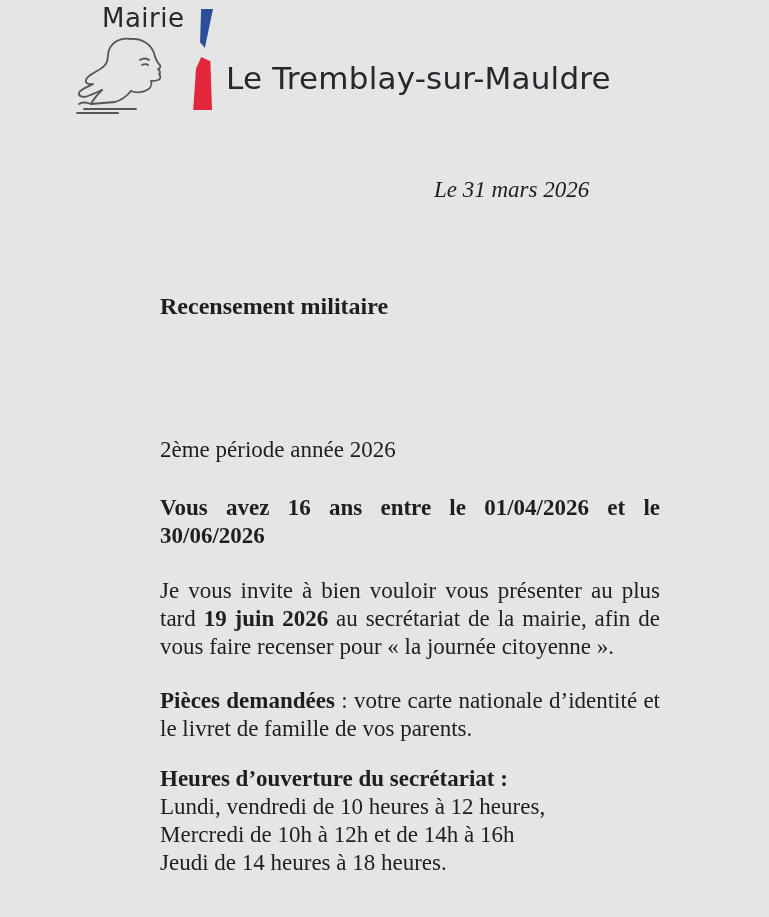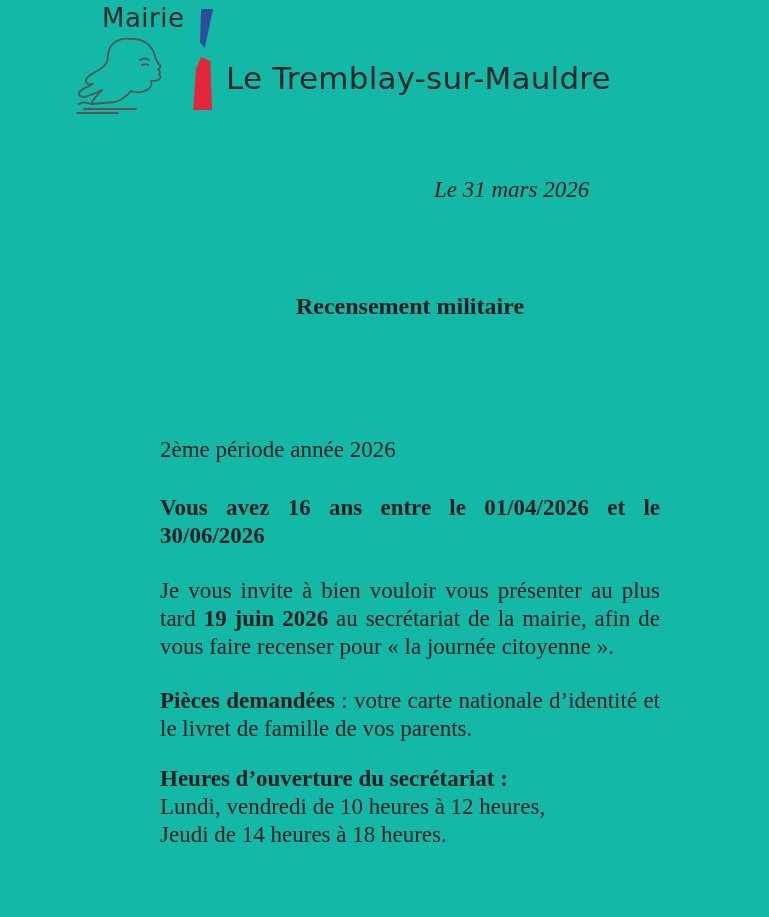--- a/index.html
+++ b/index.html
@@ -4,21 +4,21 @@
 <style>
   html, body {
     margin: 0;
     padding: 0;
     background: #ffffff;
   }
   .page {
     position: relative;
     width: 769px;
     height: 917px;
-    background: #14b8a6;
+    background: #e5e5e5;
     overflow: hidden;
     font-family: "Liberation Serif", serif;
     color: #1e1e22;
   }
 
   
   .mairie-label {
     position: absolute;
     left: 102px;
     top: 3px;
@@ -76,21 +76,20 @@
   .date-line {
     margin-top: 176px;
     padding-left: 274px;
     white-space: nowrap;
     font-style: italic;
   }
   .letter-title {
     margin: 88px 0 0 0;
     font-size: 24px;
     font-weight: bold;
-    text-align: center;
     line-height: 28px;
   }
   .period-line { margin-top: 116px; }
   .age-notice {
     margin-top: 30px;
     font-weight: bold;
     text-align: justify;
     font-family: Liberation Serif, serif;
   }
   .invitation { margin-top: 27px; text-align: justify; }
@@ -139,17 +138,18 @@
       <span>Je vous invite à bien vouloir vous présenter au plus tard </span><strong>19 juin 2026</strong><span> au secrétariat de la mairie, afin de vous faire recenser pour « la journée citoyenne ».</span>
     </p>
 
     <p class="documents">
       <strong>Pièces demandées</strong><span> : votre carte nationale d’identité et le livret de famille de vos parents.</span>
     </p>
 
     <div class="hours-block">
       <p class="bold">Heures d’ouverture du secrétariat :</p>
       <p>Lundi, vendredi de 10 heures à 12 heures,</p>
+      <p>Mercredi de 10h à 12h et de 14h à 16h</p>
       <p>Jeudi de 14 heures à 18 heures.</p>
     </div>
 
   </main>
 </div>
 
 </body></html>

